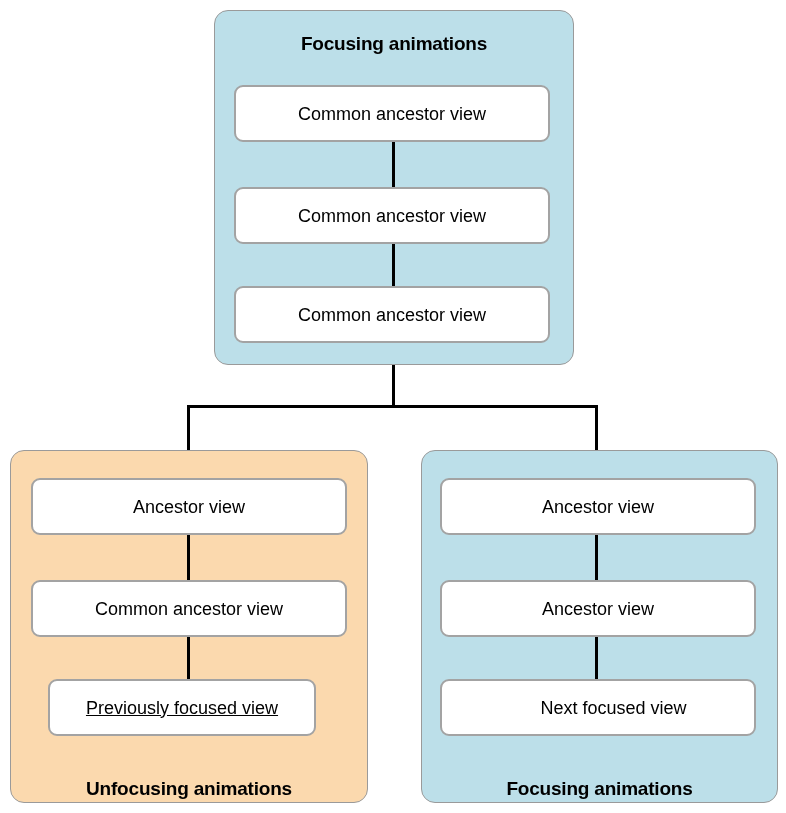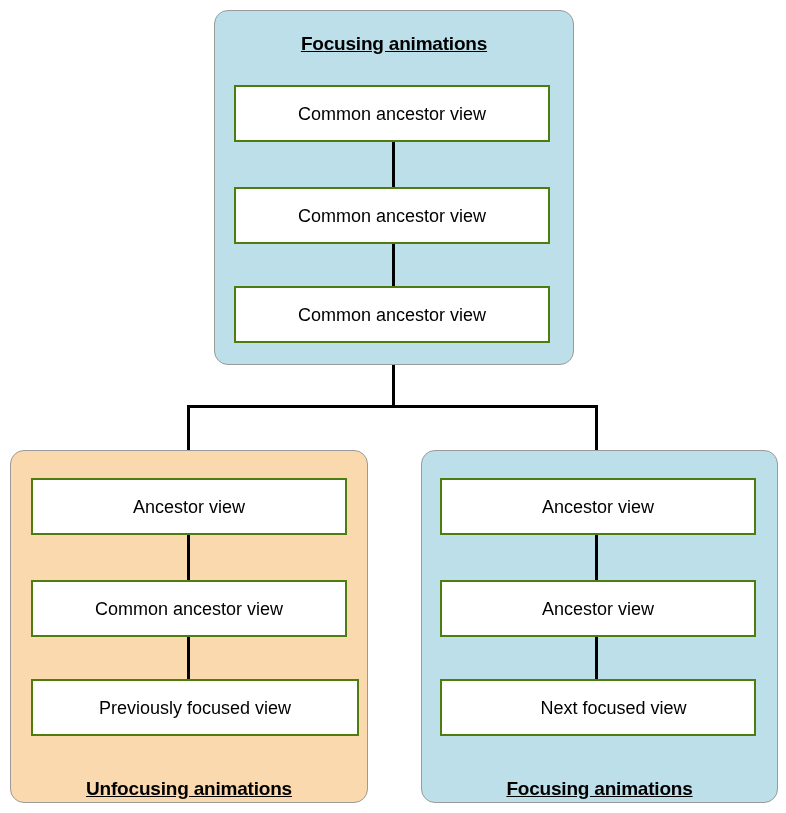--- a/index.html
+++ b/index.html
@@ -46,32 +46,31 @@
   .group-title {
     position: absolute;
     left: 0;
     right: 0;
     text-align: center;
     font-size: 19px;
     font-weight: bold;
     color: #000000;
     letter-spacing: -0.2px;
     line-height: 22px;
-    text-decoration: underline;
   }
   .group-title.top    { top: 22px; }
   .group-title.bottom { bottom: 2px; }
 
   
   .node {
     position: absolute;
     box-sizing: border-box;
     background: #ffffff;
-    border: 2px solid #4d7c0f;
-    border-radius: 0;
+    border: 2px solid #a3a3a3;
+    border-radius: 9px;
     display: flex;
     align-items: center;
     justify-content: center;
     z-index: 4;
   }
   .node-label {
     font-size: 18px;
     color: #000000;
     line-height: 20px;
     white-space: nowrap;
@@ -121,21 +120,21 @@
 
   <div class="inner-edge" style="left:187px; top:531px; width:3px; height:52px;"></div>
   <div class="inner-edge" style="left:187px; top:632px; width:3px; height:51px;"></div>
 
   <div class="node" style="left:31px; top:478px; width:316px; height:57px;">
     <span class="node-label">Ancestor view</span>
   </div>
   <div class="node" style="left:31px; top:580px; width:316px; height:57px;">
     <span class="node-label">Common ancestor view</span>
   </div>
-  <div class="node" style="left:31px; top:679px; width:328px; height:57px;">
+  <div class="node" style="left:48px; top:679px; width:268px; height:57px;text-decoration:underline;">
     <span class="node-label">Previously focused view</span>
   </div>
 
   <div class="group blue" style="left:421px; top:450px; width:357px; height:353px;">
     <div class="group-title bottom">Focusing animations</div>
   </div>
 
   <div class="inner-edge" style="left:595px; top:531px; width:3px; height:52px;"></div>
   <div class="inner-edge" style="left:595px; top:632px; width:3px; height:51px;"></div>
 

